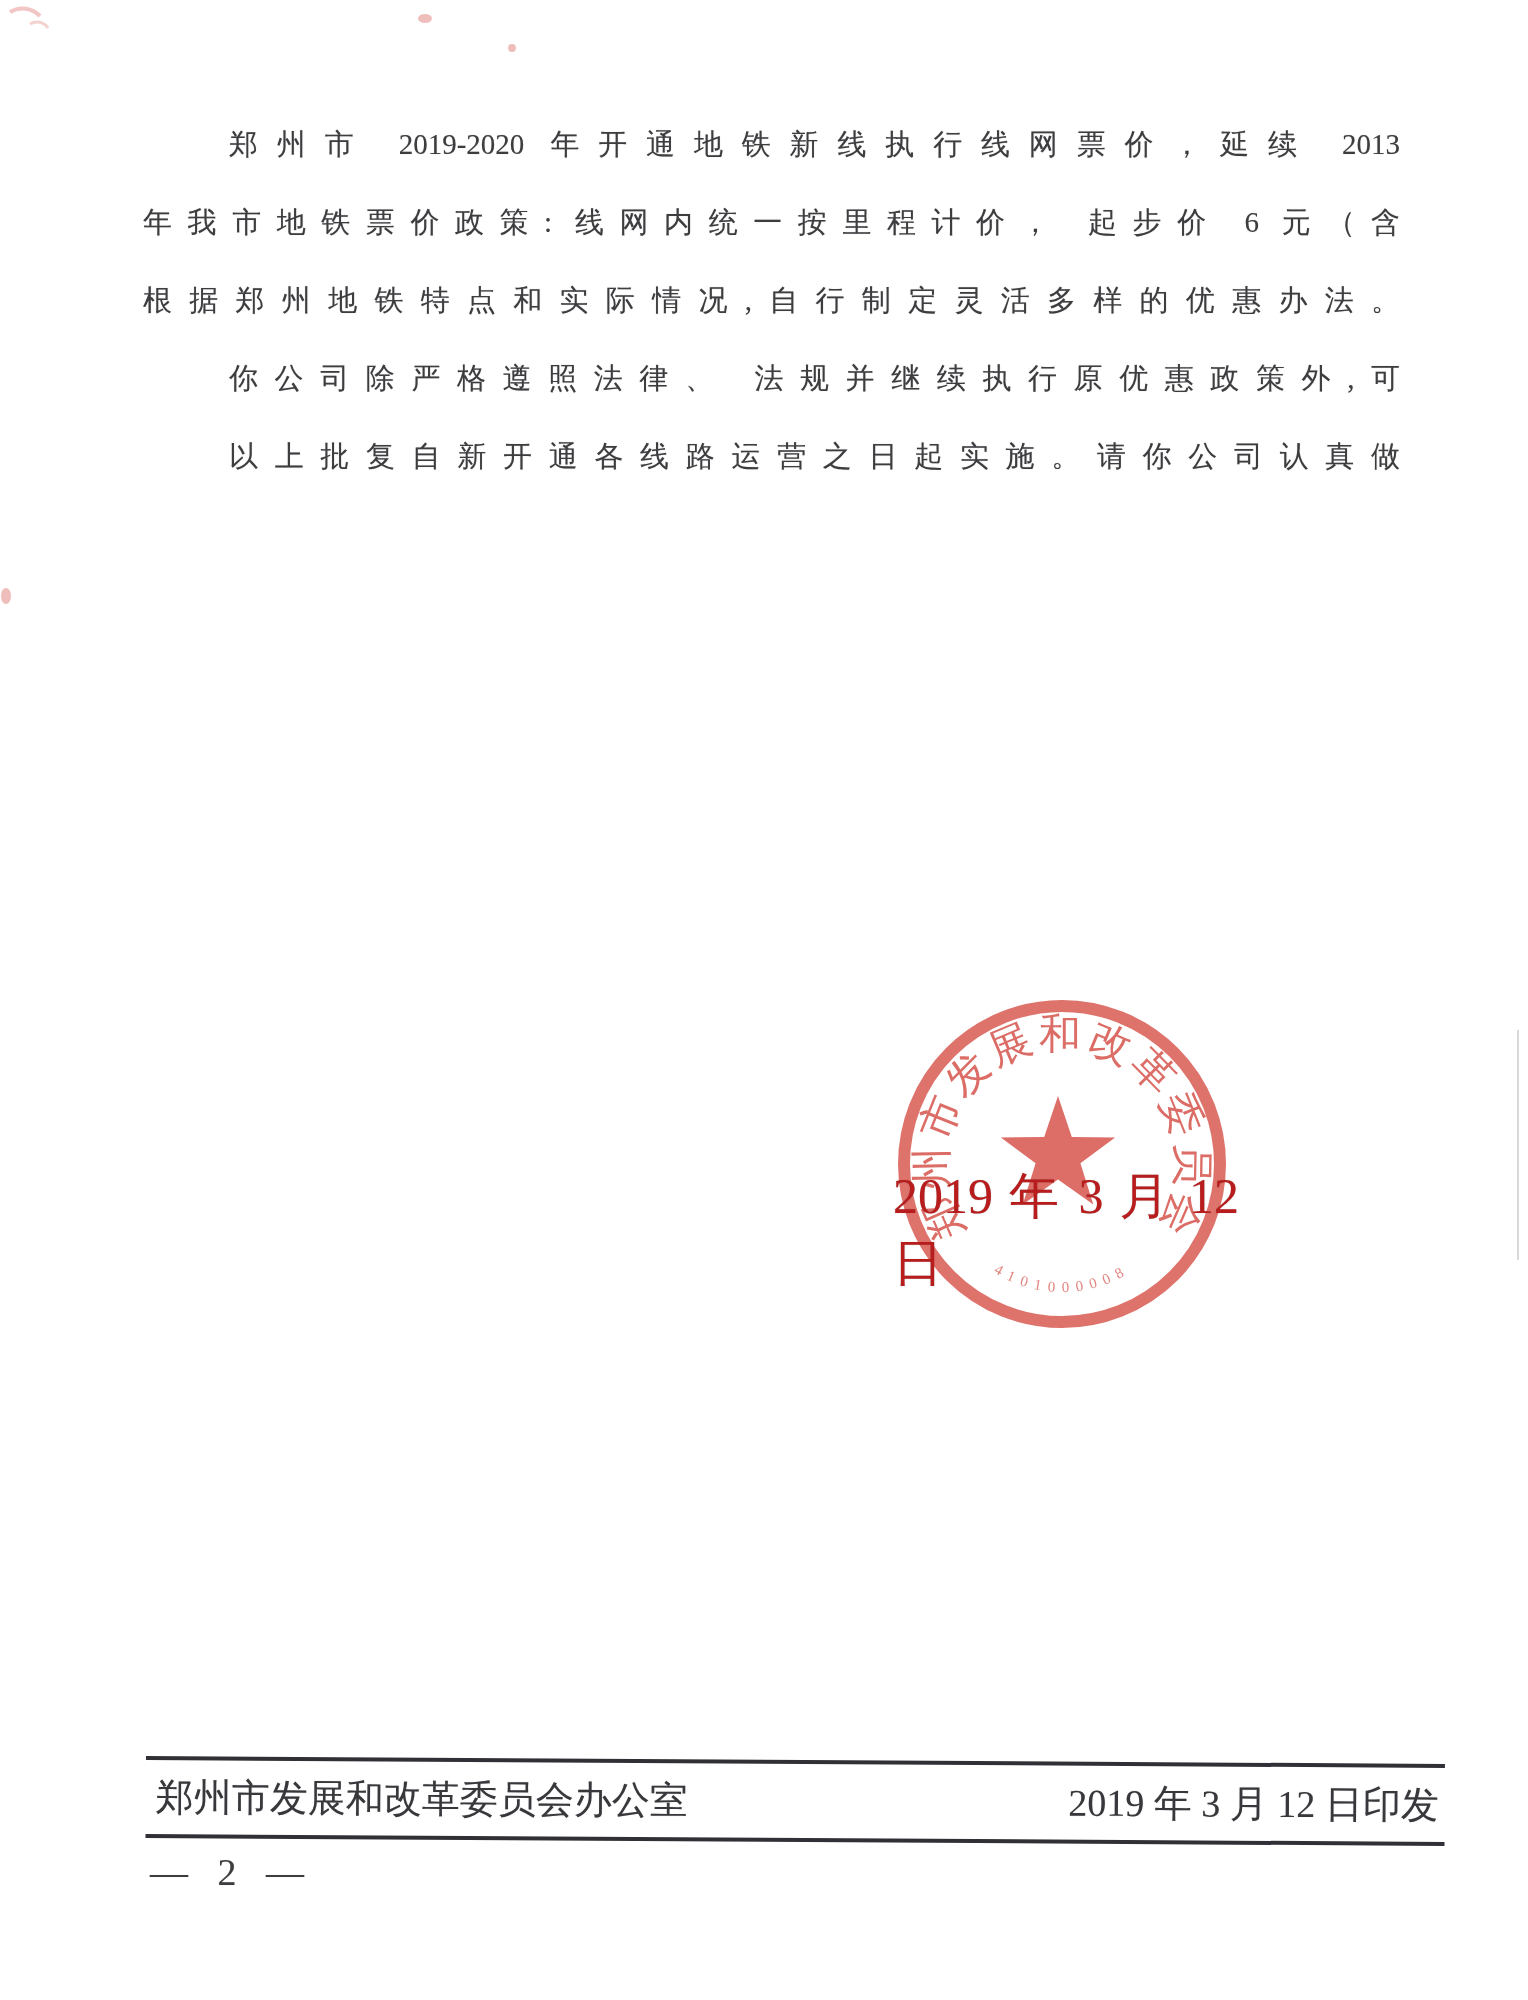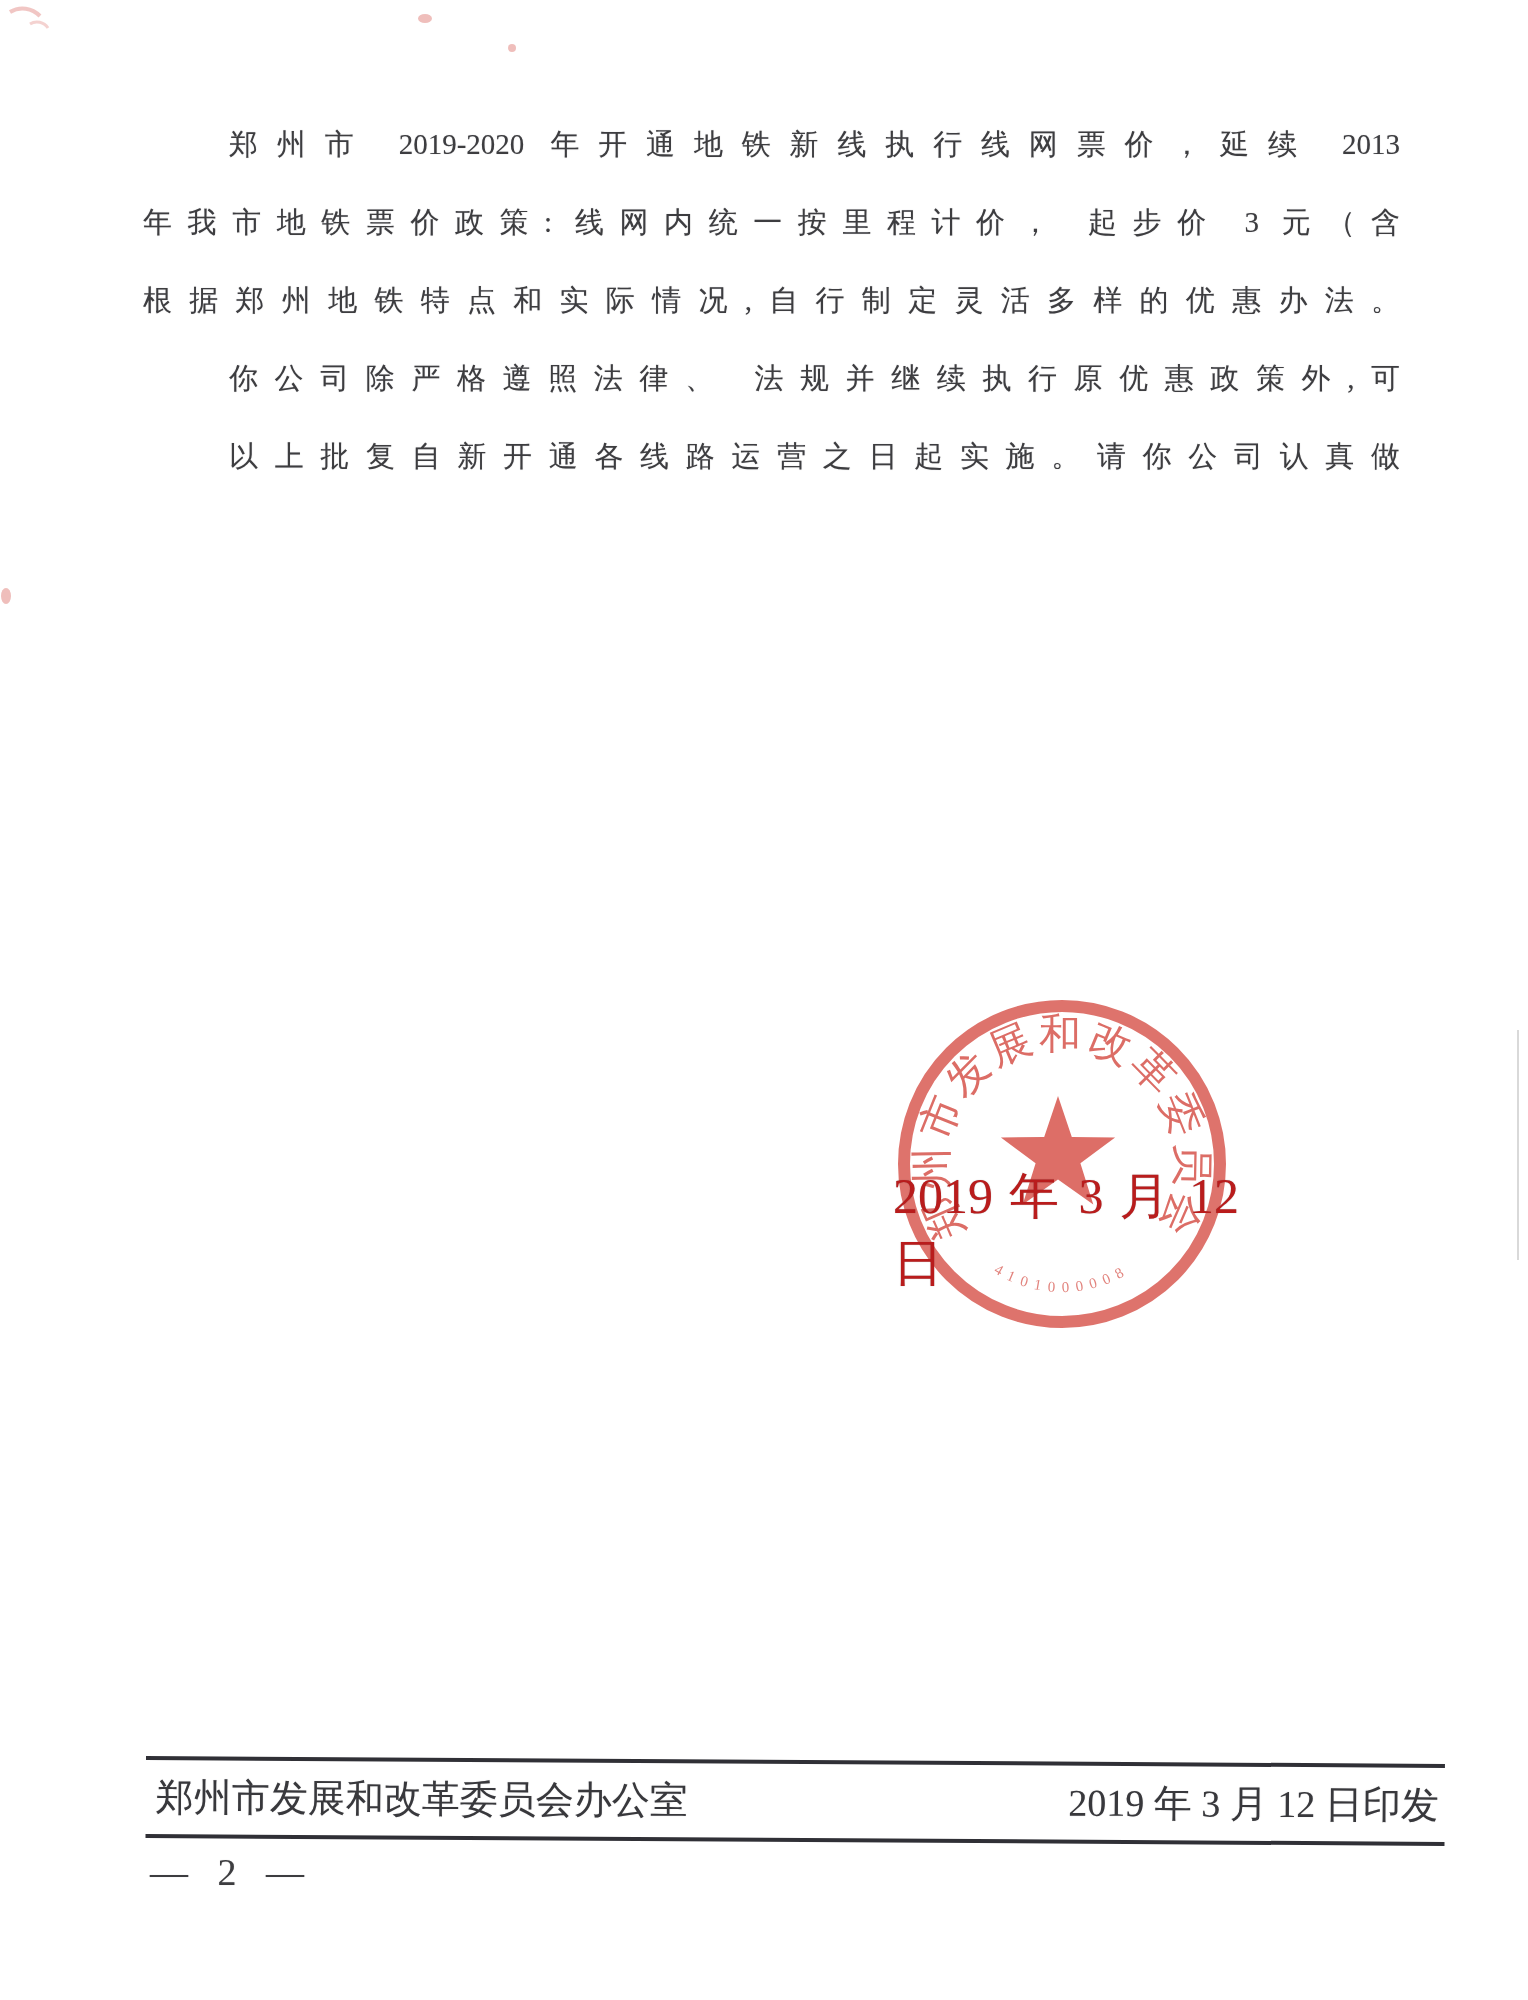--- a/index.html
+++ b/index.html
@@ -53,21 +53,21 @@
   <path d="M4 8 C 14 2, 26 4, 34 12" stroke="rgba(214,92,86,.35)" stroke-width="4" fill="none"></path>
   <path d="M24 20 C 30 16, 38 18, 42 24" stroke="rgba(214,92,86,.28)" stroke-width="3" fill="none"></path>
 </svg>
 <div class="artifact art-dot" style="left:418px; top:14px; width:14px; height:9px;"></div>
 <div class="artifact art-dot" style="left:508px; top:44px; width:8px; height:8px;"></div>
 <div class="artifact art-dot" style="left:1px; top:588px; width:10px; height:16px;"></div>
 <div class="edge-line"></div>
 
 <div class="doc-body">
   <div class="doc-line fill indent">郑州市 2019-2020 年开通地铁新线执行线网票价，延续 2013</div>
-  <div class="doc-line fill">年我市地铁票价政策: 线网内统一按里程计价， 起步价 3 元（含</div>
+  <div class="doc-line fill">年我市地铁票价政策: 线网内统一按里程计价， 起步价 6 元（含</div>
   <div class="doc-line fill">根据郑州地铁特点和实际情况,自行制定灵活多样的优惠办法。</div>
   <div class="doc-line fill indent">你公司除严格遵照法律、 法规并继续执行原优惠政策外,可</div>
   <div class="doc-line fill indent">以上批复自新开通各线路运营之日起实施。请你公司认真做</div>
 </div>
 
 <div class="seal-wrap">
   <svg viewBox="-170 -170 340 340">
     <defs>
       <path id="sealArc" d="M -95,66.5 A 116,116 0 1 1 95,66.5"></path>
       <path id="sealNumArc" d="M -98.1,82.3 A 128,128 0 0 0 98.1,82.3"></path>

